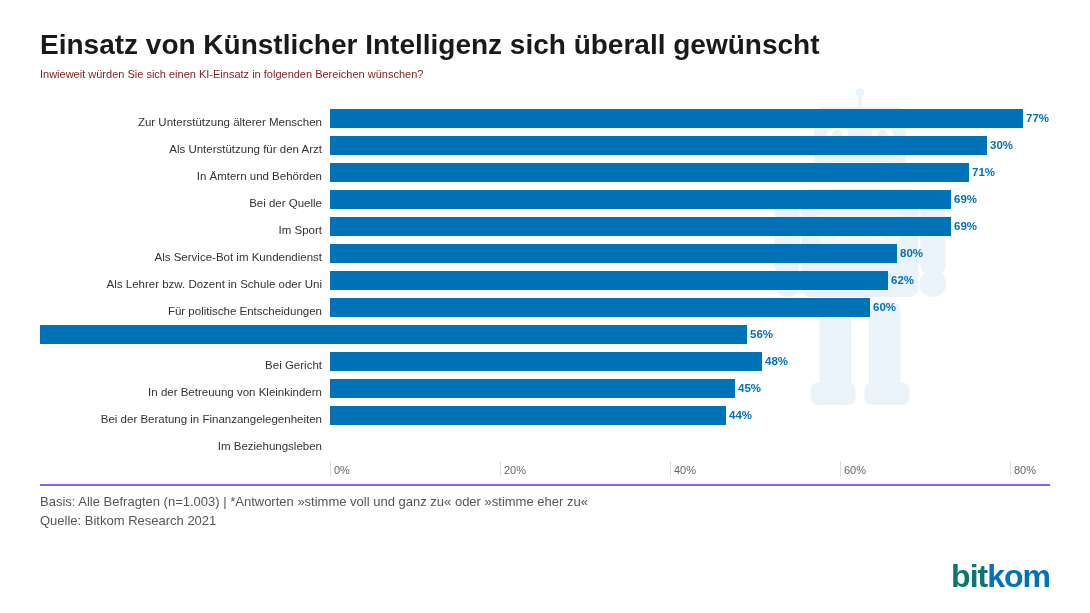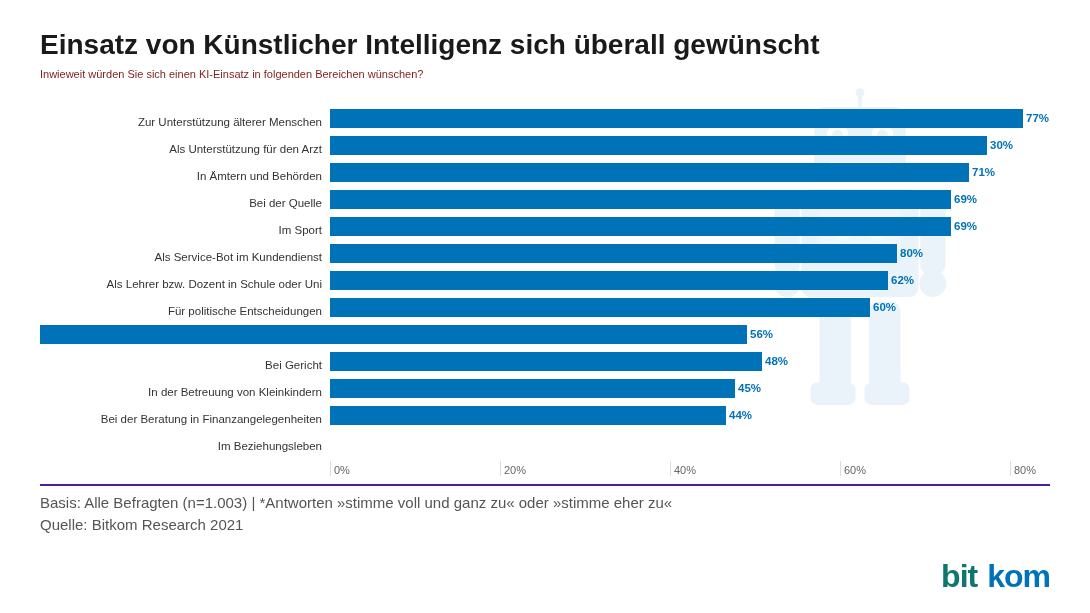--- a/index.html
+++ b/index.html
@@ -87,42 +87,41 @@
       padding-left: 3px;
       padding-top: 3px;
     }
     .x-tick:last-child {
       flex: 0;
       min-width: 40px;
     }
     .footer {
       margin-top: 8px;
       padding-top: 6px;
-      border-top: 2px solid #4c1d95;
-      font-size: 15px;
+      border-top: 2px solid #8b5cf6;
+      font-size: 13px;
       color: #555;
       line-height: 1.5;
       margin-left: 0;
     }
     .bitkom-logo {
       position: absolute;
       bottom: 18px;
       right: 40px;
       font-size: 32px;
       font-weight: 700;
       color: #1a1a1a;
       letter-spacing: -1px;
     }
     .bitkom-logo .bit {
       color: #0f766e;
       margin-top: 40px;
     }
     .bitkom-logo .kom {
       color: #0072b8;
-      margin-left: 10px;
     }
     
     .robot-watermark {
       position: absolute;
       right: 140px;
       top: 80px;
       width: 180px;
       height: 380px;
       opacity: 0.08;
       z-index: 1;

